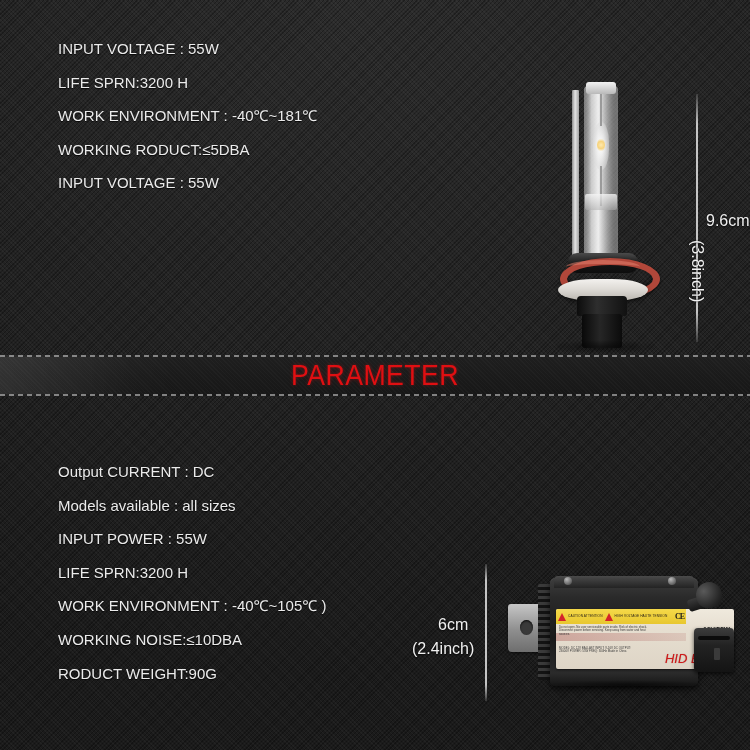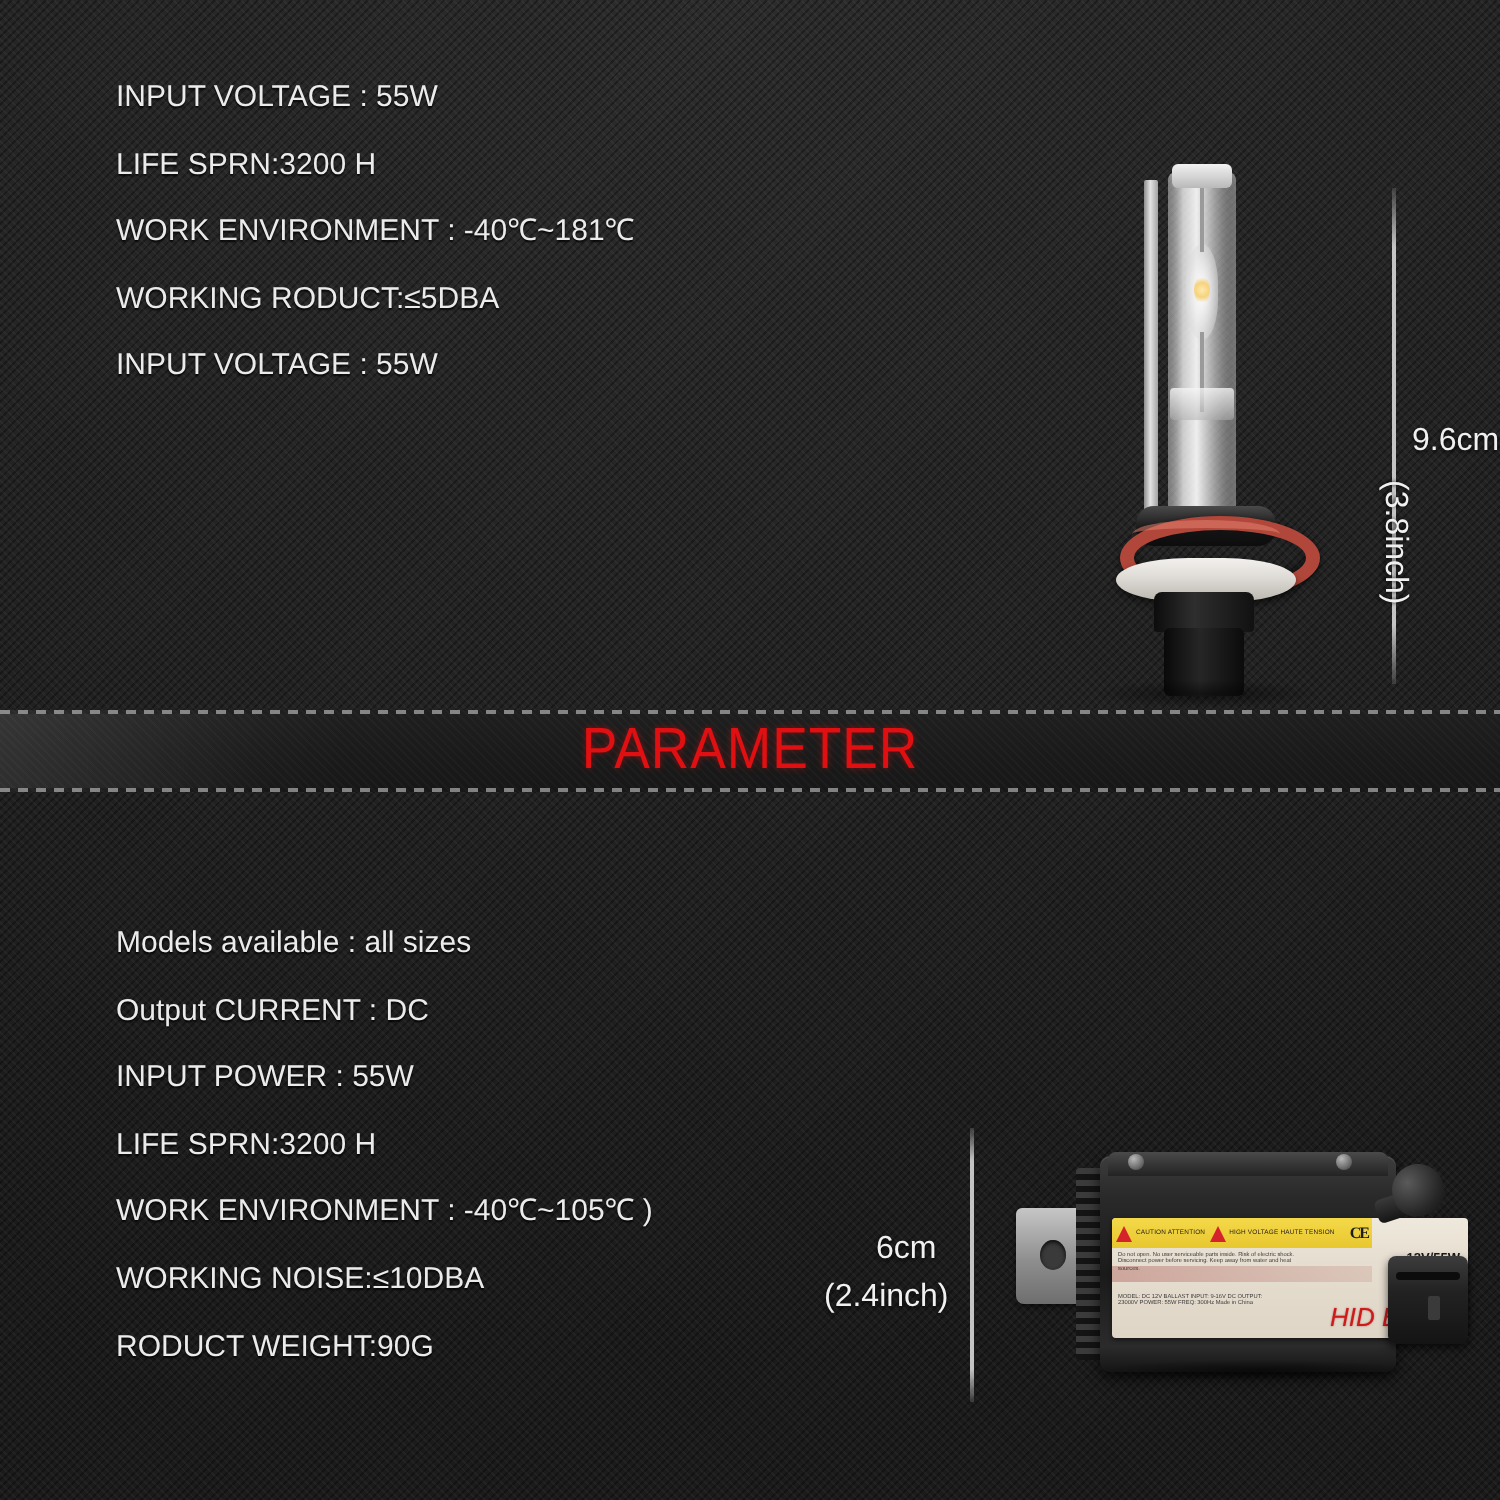--- a/index.html
+++ b/index.html
@@ -304,22 +304,22 @@
     <div class="dash-rule" id="rule-top"></div>
     <div id="banner-sheen"></div>
     <div id="banner-title">PARAMETER</div>
     <div class="dash-rule" id="rule-bottom"></div>
   </div>
 
   <div class="section" id="bottom-section">
   </div>
 
   <ul class="spec-list" id="bottom-specs">
+    <li class="spec-line">Output CURRENT : DC</li>
     <li class="spec-line">Models available : all sizes</li>
-    <li class="spec-line">Output CURRENT : DC</li>
     <li class="spec-line">INPUT POWER : 55W</li>
     <li class="spec-line">LIFE SPRN:3200 H</li>
     <li class="spec-line">WORK ENVIRONMENT : -40℃~105℃ )</li>
     <li class="spec-line">WORKING NOISE:≤10DBA</li>
     <li class="spec-line">RODUCT WEIGHT:90G</li>
   </ul>
 
   <div class="dim-line" id="dim-line-ballast"></div>
   <div class="dim-text" id="dim-ballast-cm">6cm</div>
   <div class="dim-text" id="dim-ballast-inch">(2.4inch)</div>

